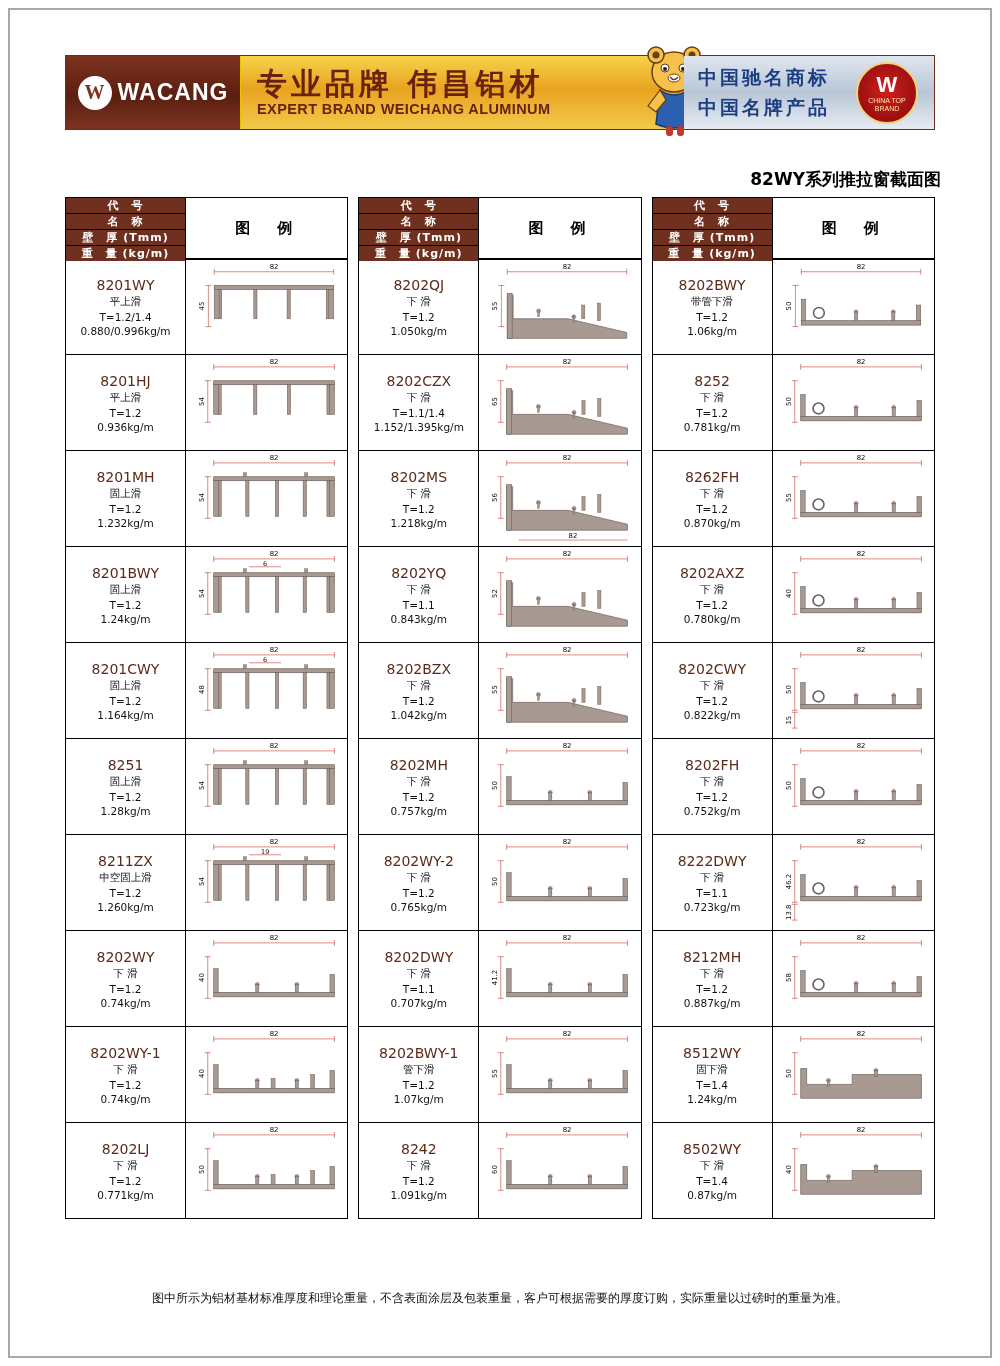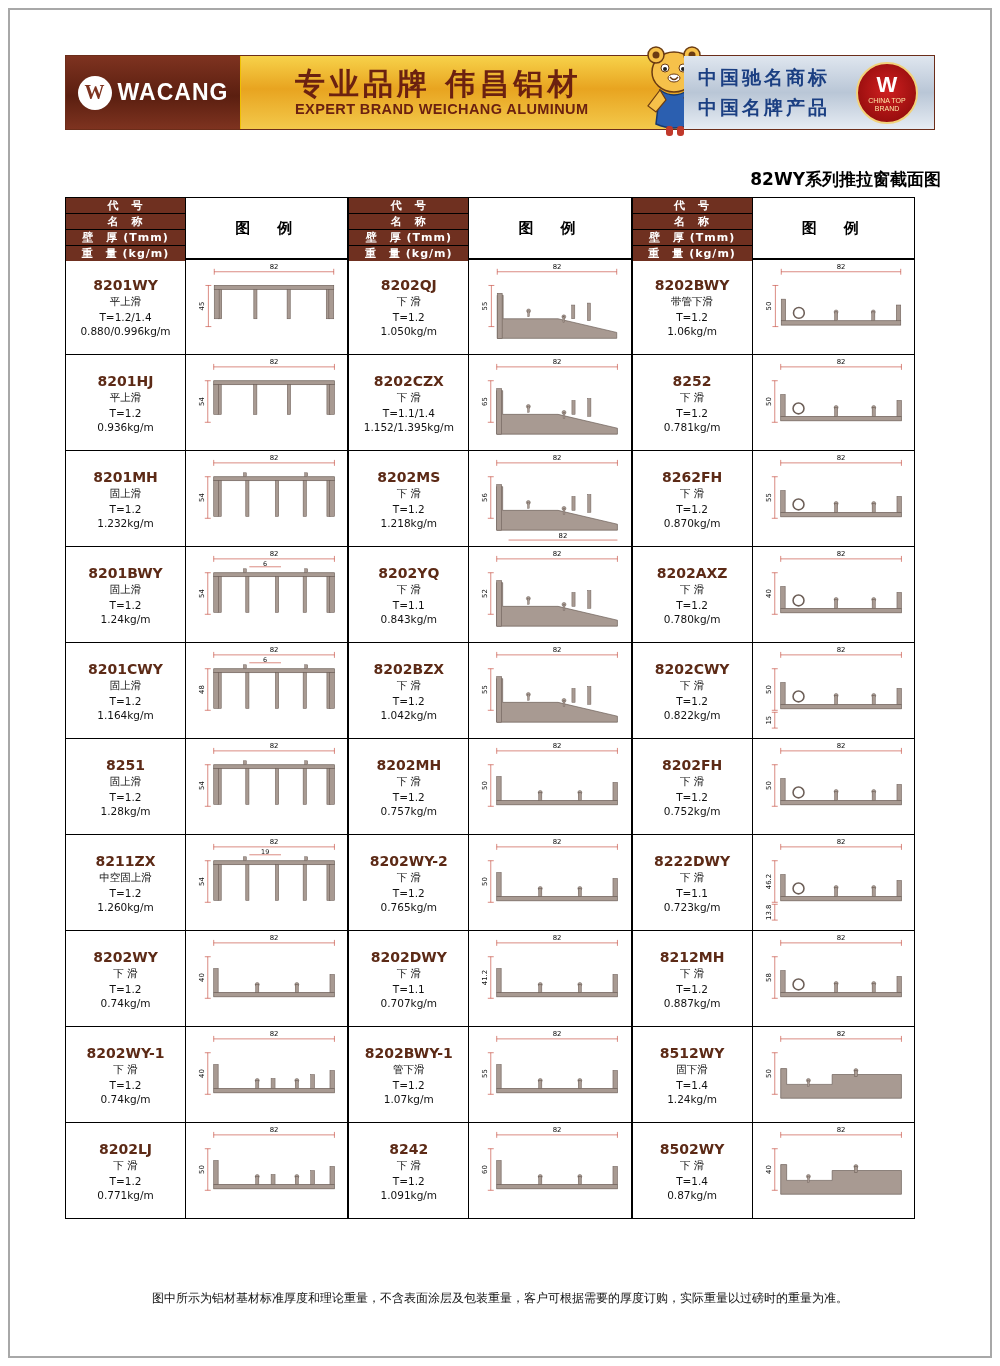--- a/index.html
+++ b/index.html
@@ -32,21 +32,21 @@
     display:flex; align-items:center; justify-content:center;
     font-size:20px; font-weight:bold; color:#7e3320;
     font-family:"Liberation Serif", serif;
   }
   .logo-word {
     color:#ffffff; font-size:23px; font-weight:bold; letter-spacing:1px;
   }
   .banner-mid {
     flex:1; position:relative;
     background:linear-gradient(180deg,#f7d24a 0%, #e8a420 45%, #f3c94b 100%);
-    display:flex; flex-direction:column; justify-content:center; padding-left:54px;
+    display:flex; flex-direction:column; justify-content:center; padding-left:16px;
   }
   .banner-mid .cn {
     font-size:30px; font-weight:bold; color:#6b2110;
     font-family:"DejaVu Sans", sans-serif;
     letter-spacing:4px; line-height:1.05;
   }
   .banner-mid .en {
     font-size:14.5px; font-weight:bold; color:#6b2110; letter-spacing:0.4px;
     margin-top:2px;
   }
@@ -80,21 +80,21 @@
   .seal .glyph { font-size:22px; font-weight:bold; color:#ffffff; }
   
   .section-title {
     position:absolute; right:59px; top:168px;
     font-size:17px; font-weight:bold; color:#000;
     font-family:"DejaVu Sans", sans-serif;
   }
   
   .grid {
     position:absolute; left:65px; top:197px; width:870px;
-    display:flex; 
+    display:flex; gap:10px;
   }
   .col { width:283.3px; }
   
   .col-head {
     border:1px solid #000;
     display:flex; height:62px;
   }
   .head-left {
     width:120px; display:flex; flex-direction:column;
     border-right:1px solid #000;
@@ -118,21 +118,21 @@
     border-left:1px solid #000; border-right:1px solid #000; border-bottom:1px solid #000;
     display:flex; height:96px;
   }
   .row.first { border-top:1px solid #000; }
   .cell-info {
     width:120px; border-right:1px solid #000;
     display:flex; flex-direction:column; align-items:center; justify-content:center;
     gap:2px; padding:2px;
   }
   .code {
-    font-size:14px; font-weight:bold; color:#5c2a16;
+    font-size:14px; font-weight:normal; color:#5c2a16;
     font-family:"DejaVu Sans", sans-serif;
   }
   .nm, .th, .wt {
     font-size:10.5px; color:#111; font-family:"DejaVu Sans", sans-serif;
   }
   .cell-fig {
     flex:1; position:relative;
   }
   .cell-fig svg { display:block; width:100%; height:100%; }
   

